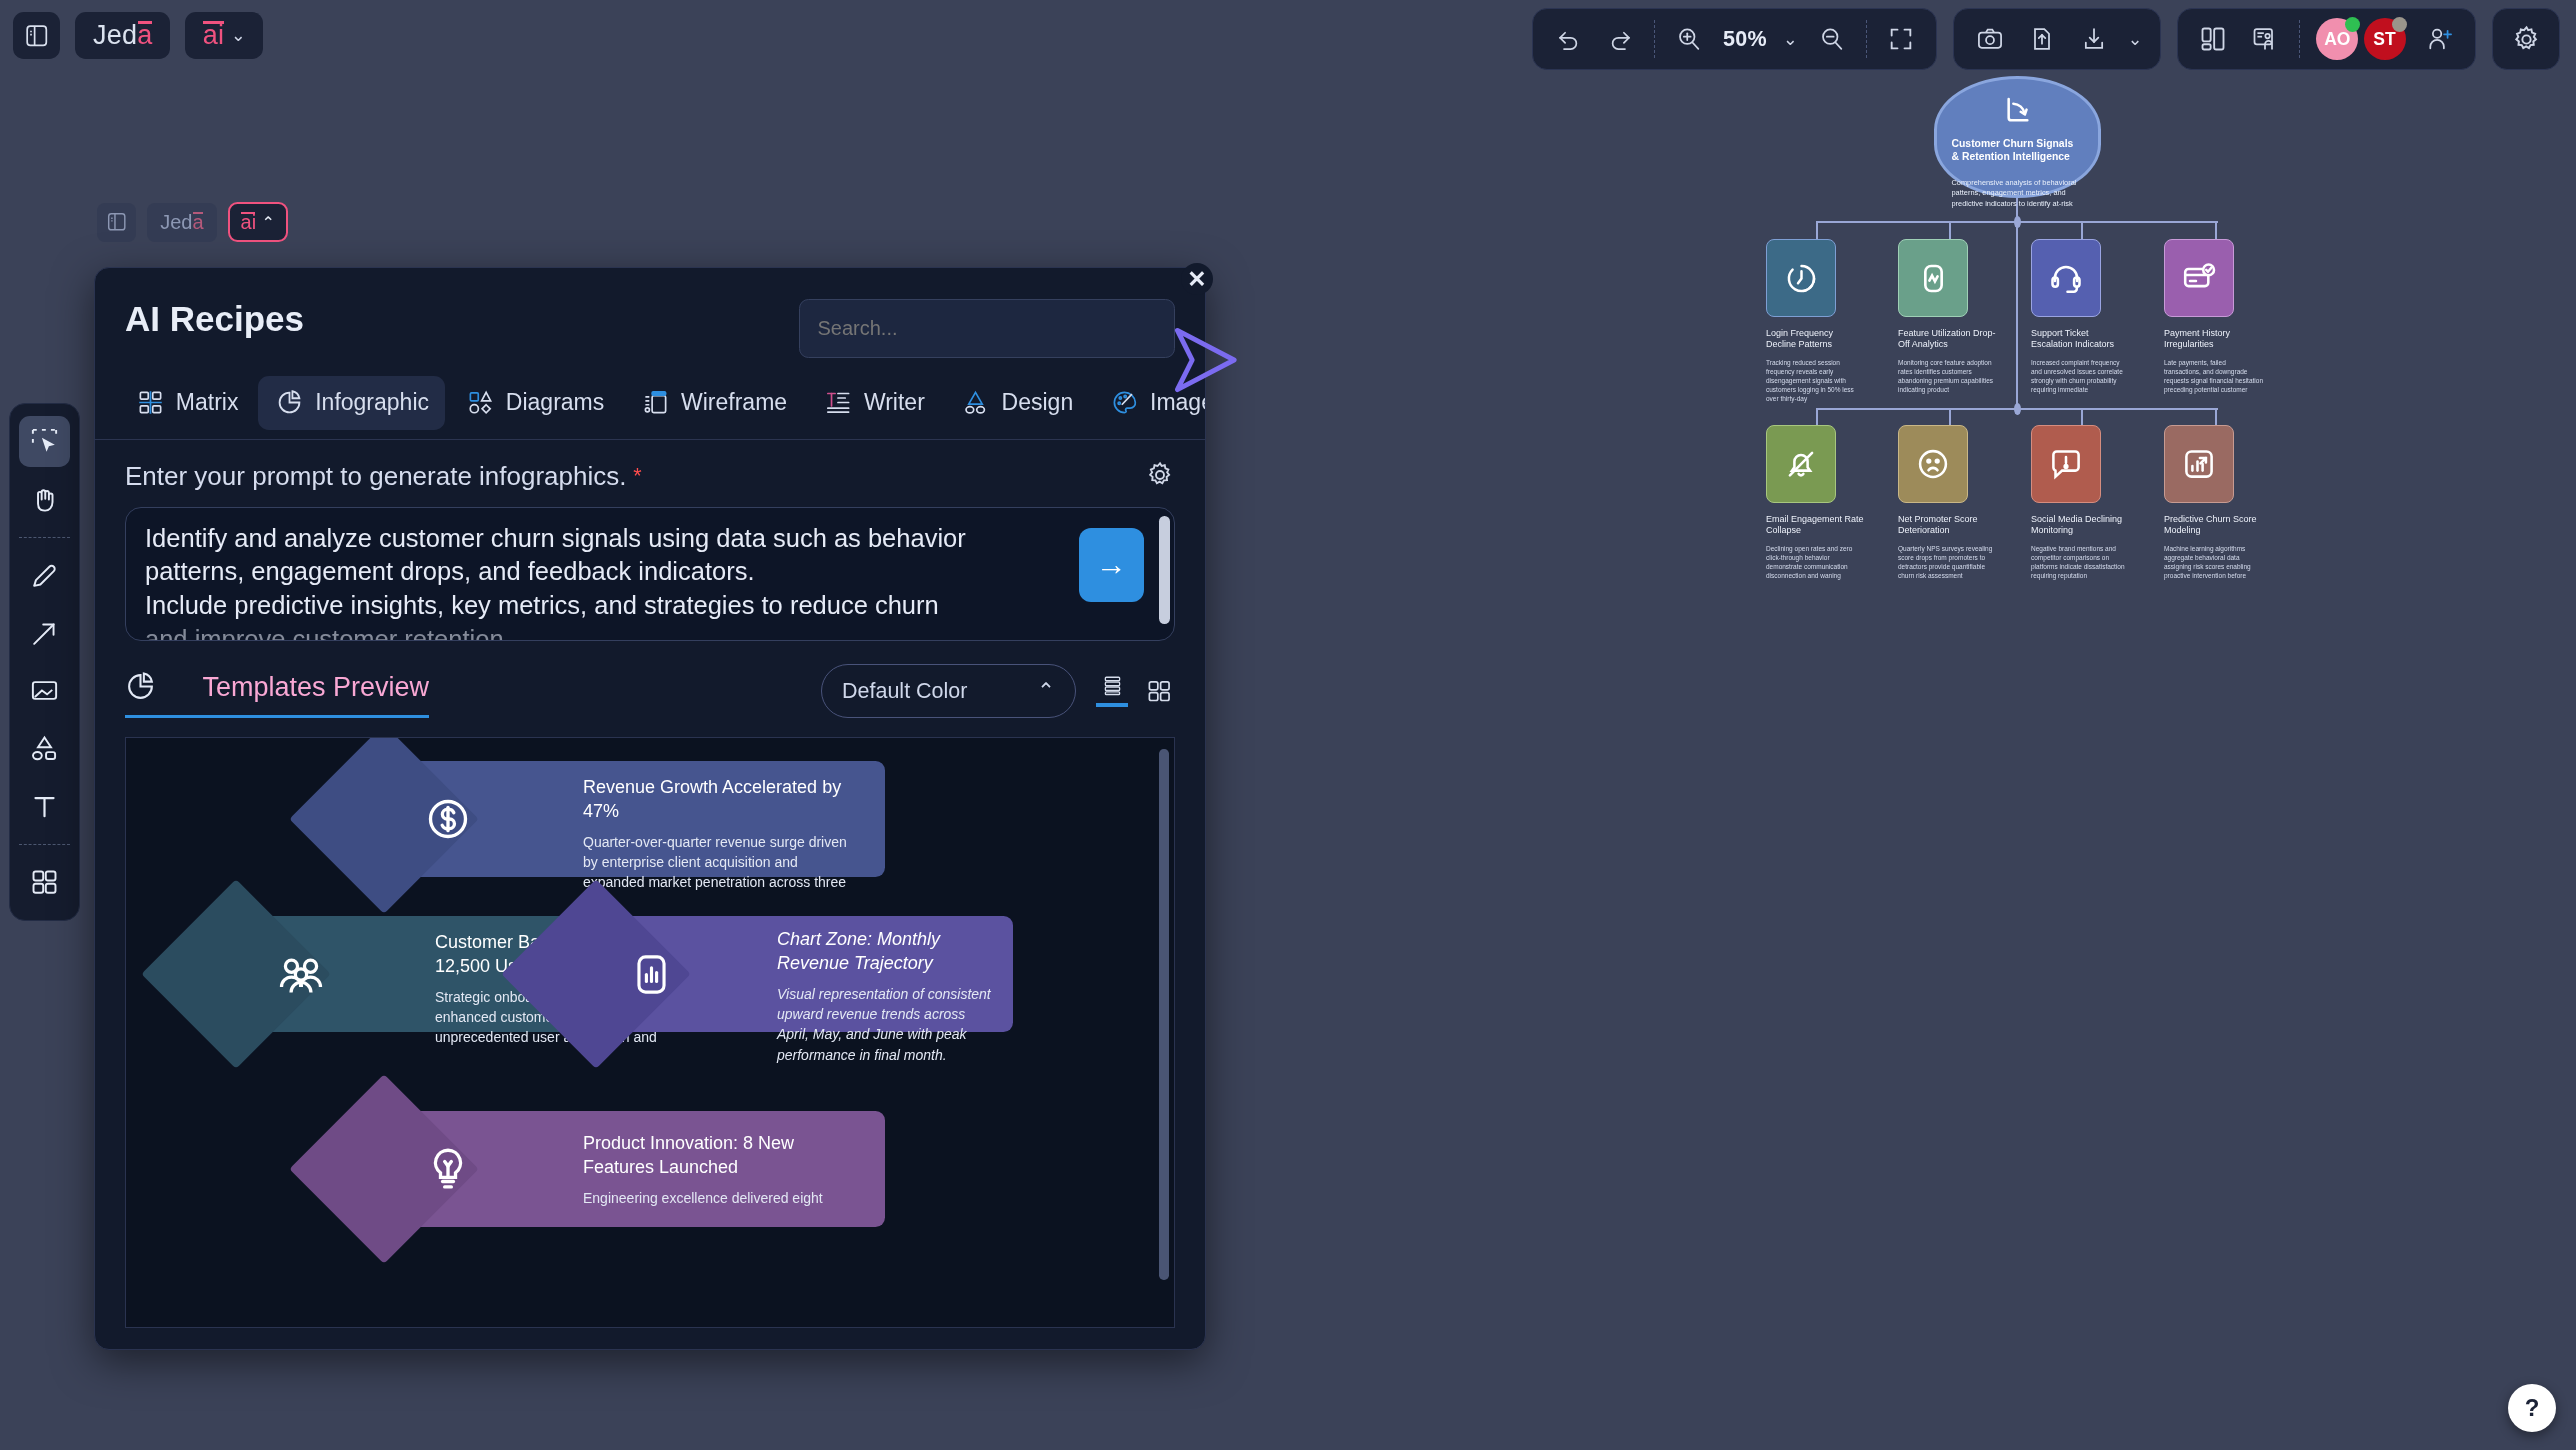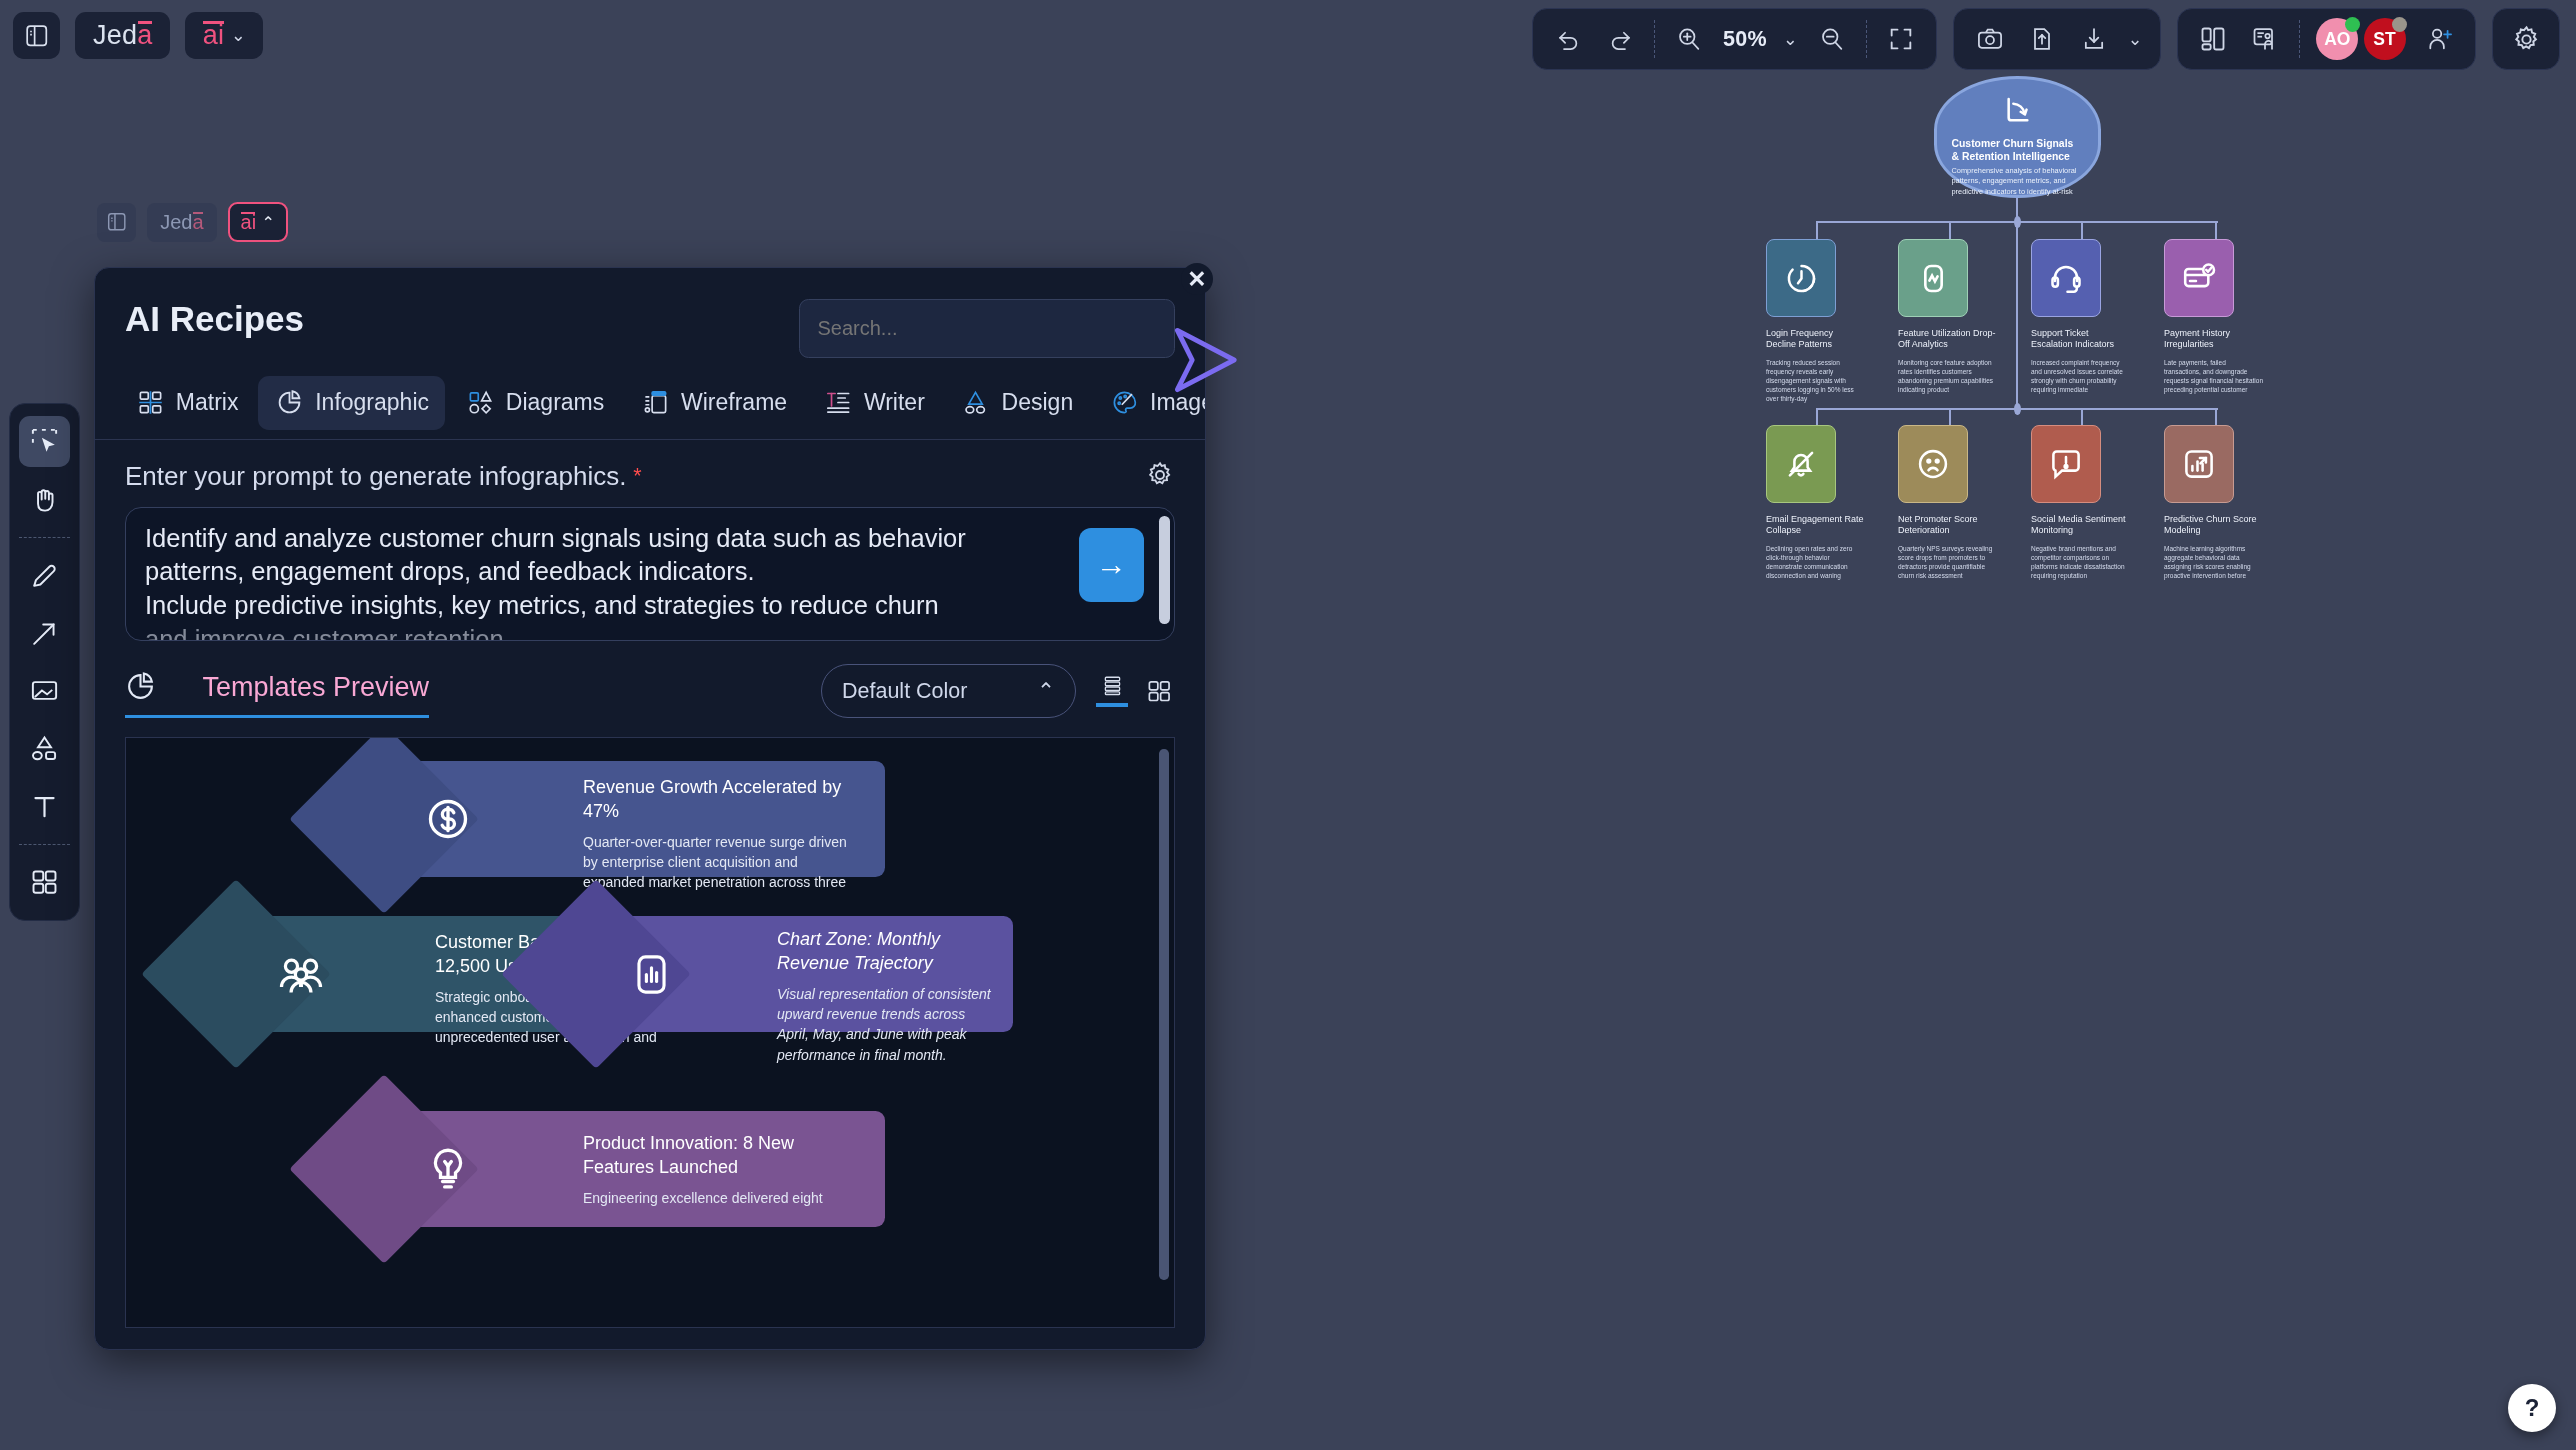--- a/index.html
+++ b/index.html
@@ -135,21 +135,21 @@
 
   
   .canvas { position:absolute; left:1210px; top:0; width:1366px; height:1451px; }
   .root-node {
     position:absolute; left:724px; top:76px; width:167px; height:122px;
     background:#617fbe; border:3.4px solid #8aa6de; border-radius:50%/44%;
     display:flex; flex-direction:column; align-items:center; padding-top:16px;
   }
   .root-ico { color:#fff; }
   .root-h { font-size:10.4px; color:#fff; font-weight:600; line-height:1.28; margin-top:8px; width:132px; }
-  .root-p { font-size:7.4px; color:#eaf0fb; line-height:1.42; margin-top:2px; width:132px; }
+  .root-p { font-size:7.4px; color:#eaf0fb; line-height:1.42; margin-top:14px; width:132px; }
 
   .node { position:absolute; width:99px; }
   .node-card { width:70px; height:78px; border-radius:8px; border:1.3px solid; display:flex; align-items:center; justify-content:center; color:#fff; }
   .node-h { font-size:9px; color:#eef2fb; line-height:1.28; margin-top:10.8px; }
   .node-p { font-size:6.5px; color:#d6ddee; line-height:1.42; margin-top:6.7px; }
 
   .conn { position:absolute; background:#9aa7d6; }
   .junction { position:absolute; width:6.7px; height:12px; background:#9aa7d6; border-radius:50%; }
 
   .cursor-arrow { position:absolute; left:-40px; top:323px; }
@@ -711,21 +711,21 @@
   </div>
 
   <div class="node" style="left:821px; top:425px;">
     <div class="node-card" style="background:#b05c4e; border-color:#d68d7f;">
       <svg width="36" height="36" viewBox="0 0 24 24" fill="none" stroke="#fff" stroke-width="1.7" stroke-linecap="round">
         <path d="M3.6 5.8 a2.2 2.2 0 0 1 2.2-2.2 h12.4 a2.2 2.2 0 0 1 2.2 2.2 v8.4 a2.2 2.2 0 0 1-2.2 2.2 H9.4 L5 20.4 v-3.8 H5.8 a2.2 2.2 0 0 1-2.2-2.2Z"></path>
         <line x1="12" y1="7.4" x2="12" y2="11.4"></line>
           <circle cx="12" cy="13.6" r=".9" fill="#fff"></circle>
       </svg>
     </div>
-    <div class="node-h">Social Media Sentiment Monitoring</div>
+    <div class="node-h">Social Media Declining Monitoring</div>
     <div class="node-p">Negative brand mentions and competitor comparisons on platforms indicate dissatisfaction requiring reputation</div>
   </div>
 
   <div class="node" style="left:954px; top:425px;">
     <div class="node-card" style="background:#9a6a62; border-color:#c79b92;">
       <svg width="36" height="36" viewBox="0 0 24 24" fill="none" stroke="#fff" stroke-width="1.7" stroke-linecap="round">
         <rect x="3.6" y="3.6" width="16.8" height="16.8" rx="3.4"></rect>
         <line x1="7.6" y1="16.4" x2="7.6" y2="13.4"></line>
           <line x1="11" y1="16.4" x2="11" y2="10.4"></line>
         <line x1="14.4" y1="16.4" x2="14.4" y2="12"></line>

